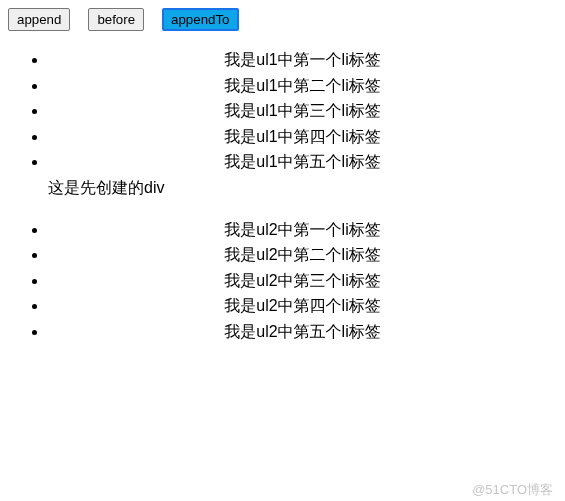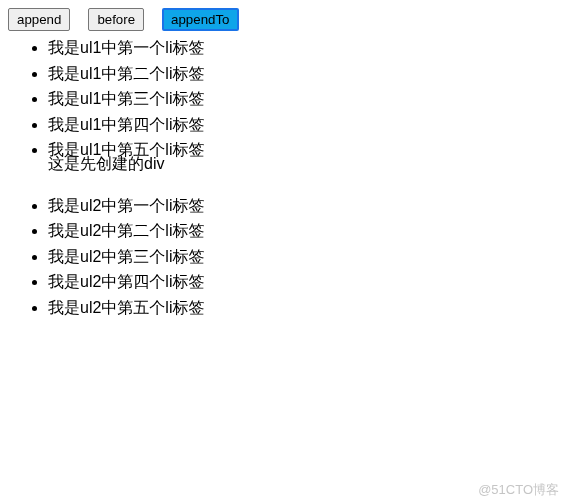--- a/index.html
+++ b/index.html
@@ -29,40 +29,41 @@
       border-radius: 2px;
       cursor: pointer;
     }
     button.focused {
       border: 2px solid #1a73e8;
       outline: none;
       padding: 2px 7px;
       background: #0ea5e9;
     }
     ul {
-      margin: 4px 0;
+      margin: 16px 0;
       padding-left: 40px;
       list-style-type: disc;
+      text-align: center;
     }
     li {
       line-height: 1.6;
       font-size: 16px;
       color: #000;
     }
     .created-div {
       padding-left: 40px;
       line-height: 1.6;
       font-size: 16px;
       margin-top: -16px;
       margin-bottom: 16px;
     }
     .watermark {
       position: absolute;
       bottom: 2px;
-      right: 6px;
+      right: 12px;
       font-size: 13px;
       color: rgba(150,150,150,0.55);
       pointer-events: none;
     }
   </style>
 </head>
 <body>
 
 <div class="button-row">
   <button>append</button>

